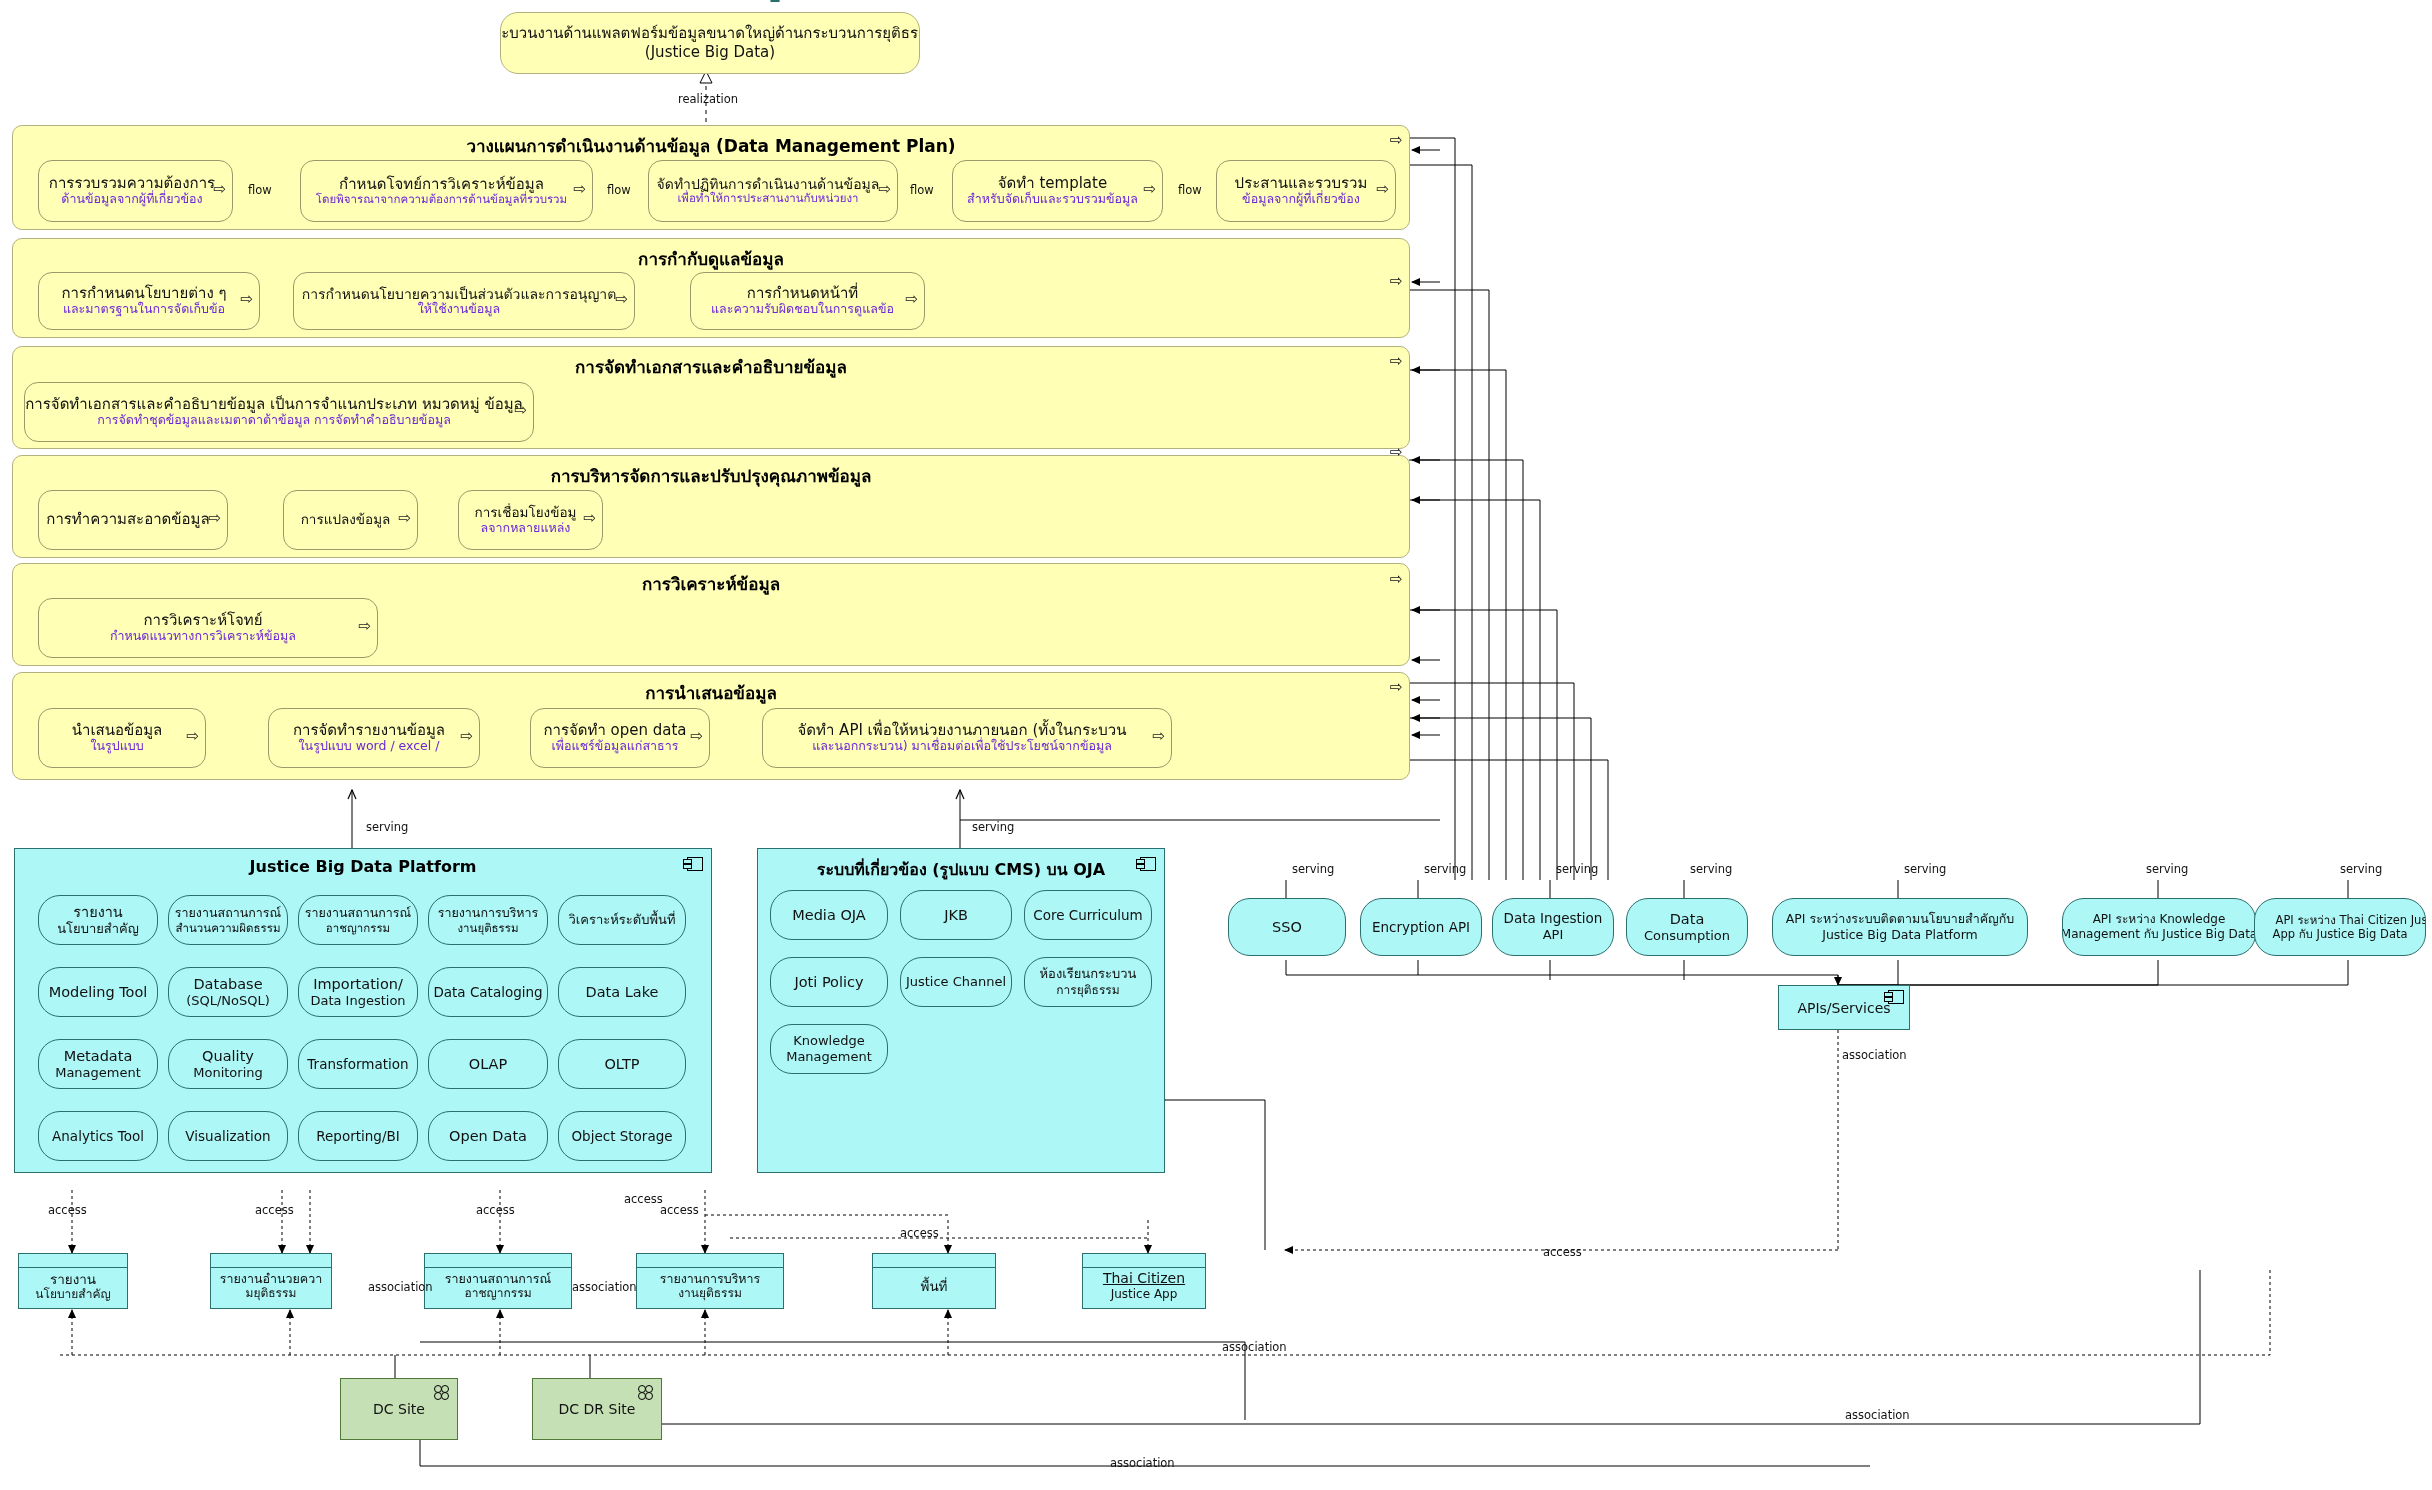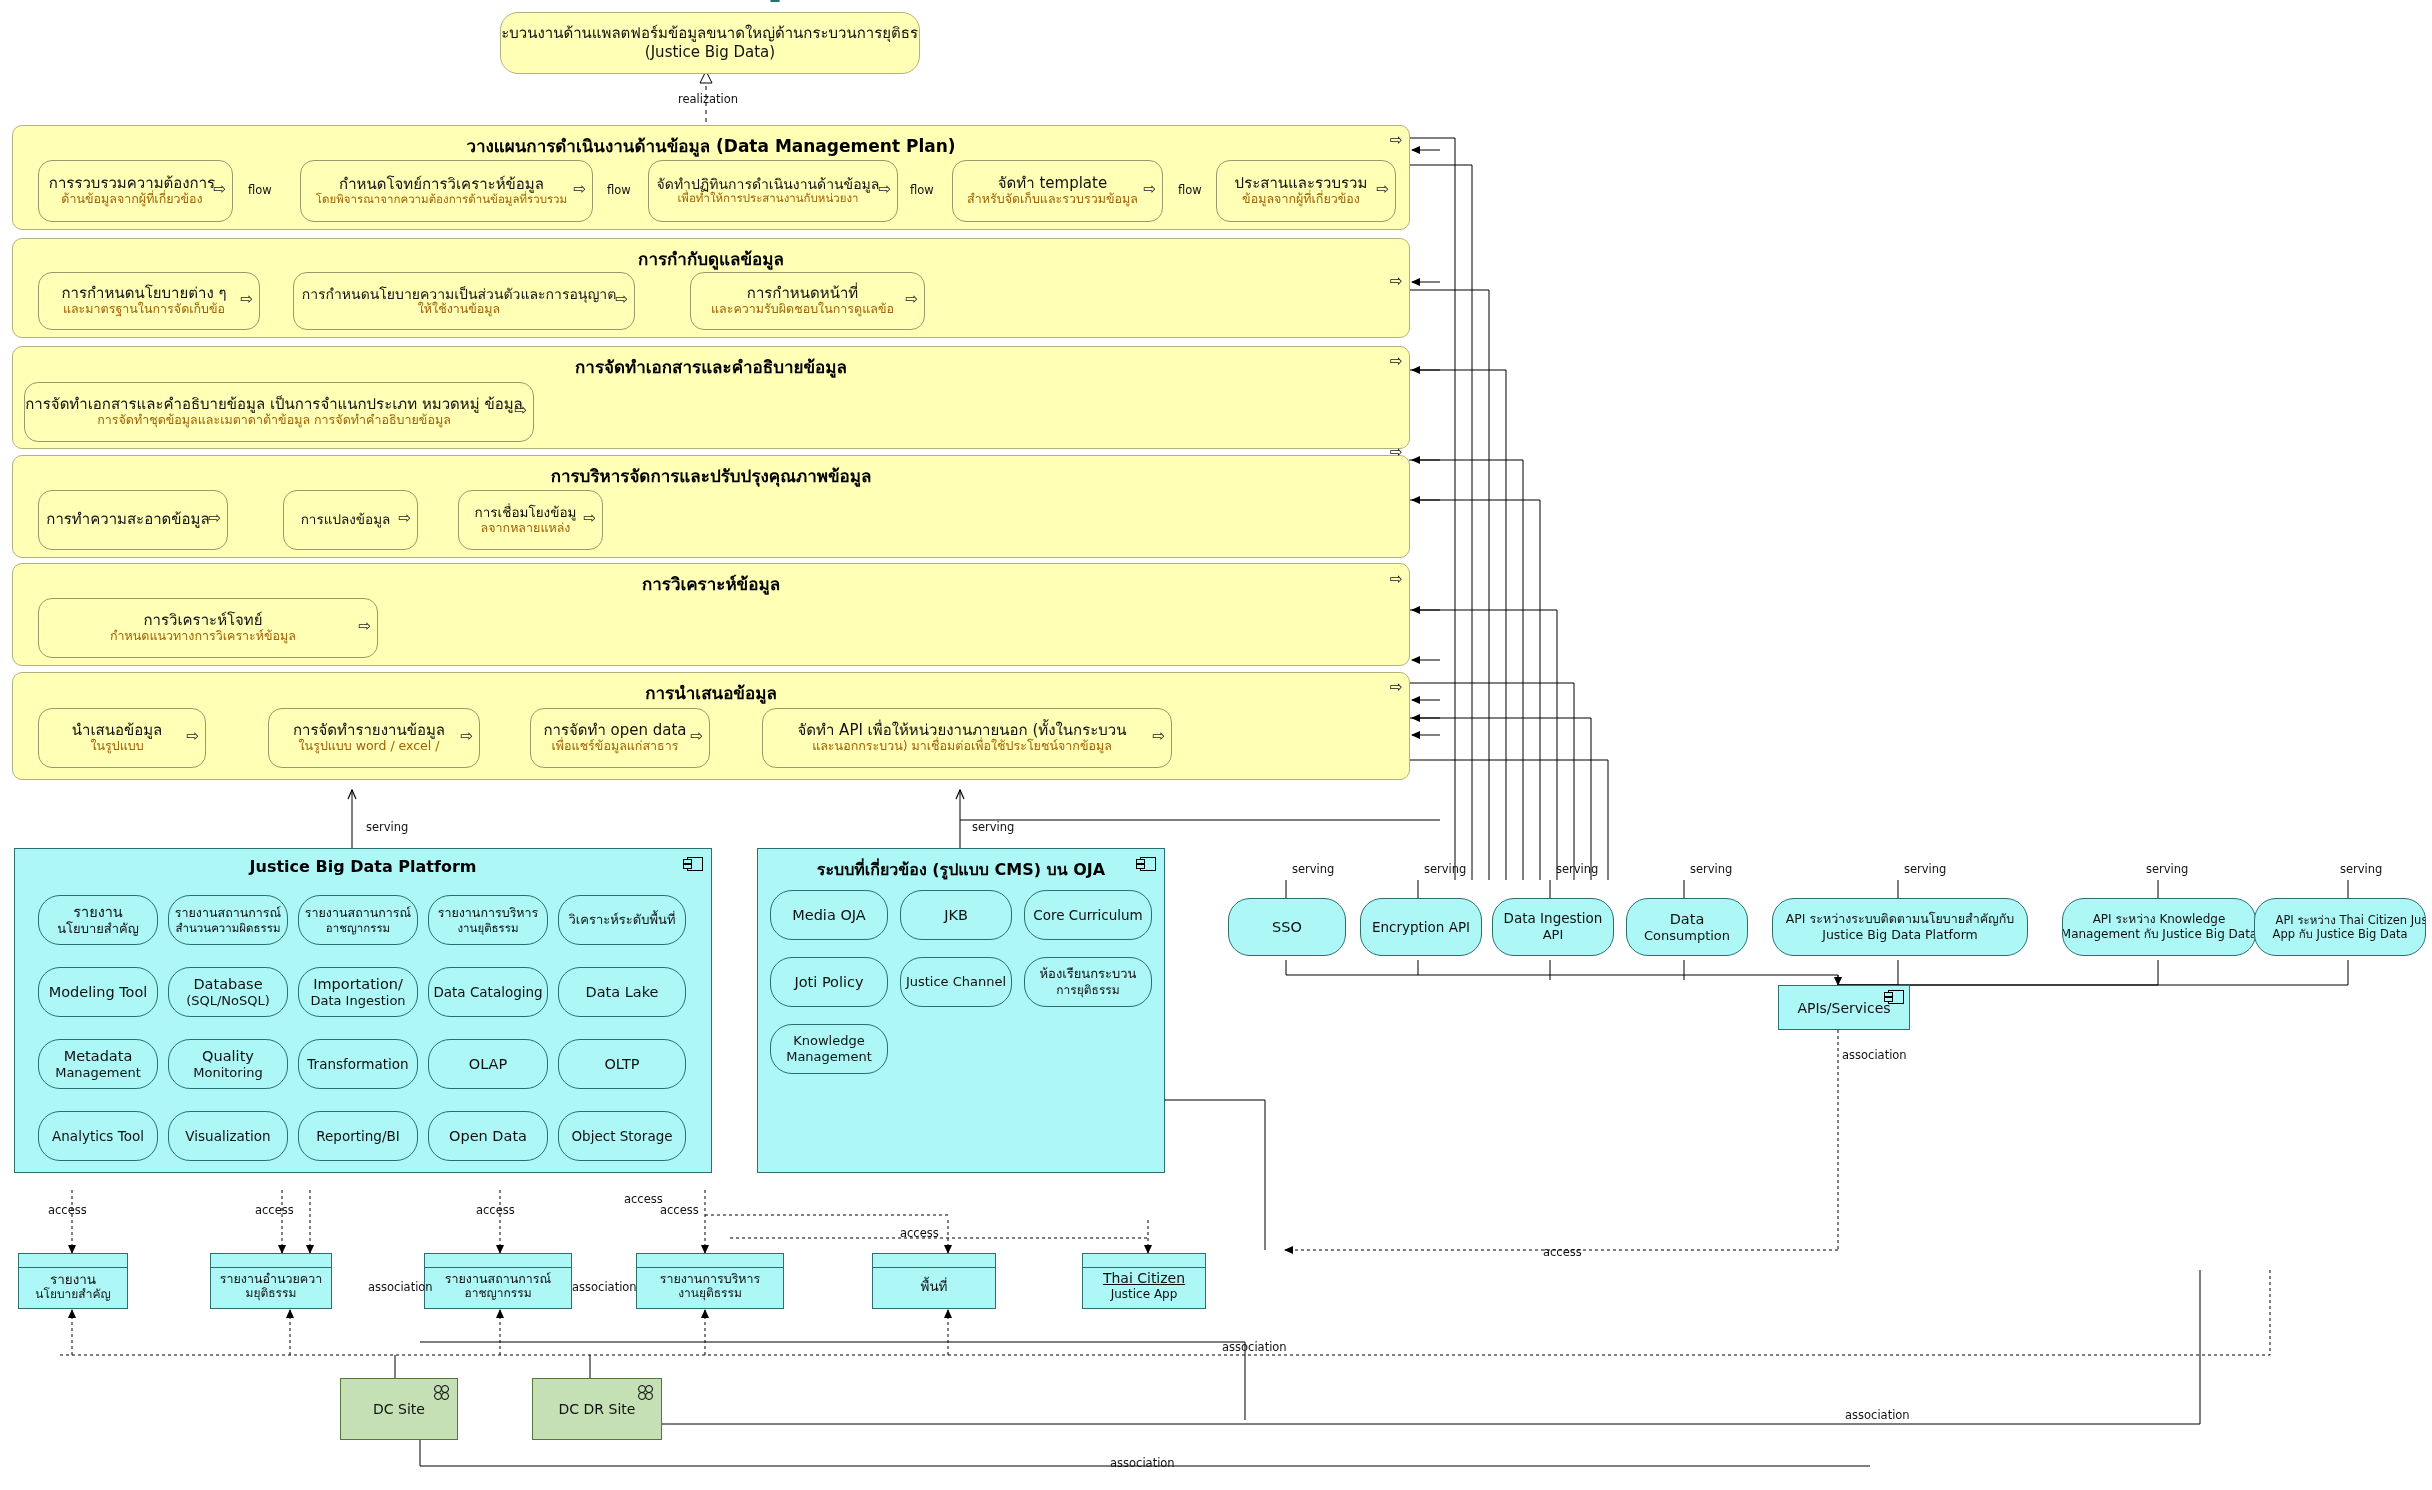--- a/index.html
+++ b/index.html
@@ -17,21 +17,21 @@
   .band-title{
     position:absolute;left:0;right:0;top:6px;text-align:center;
     font-size:17px;font-weight:bold;color:#000;
   }
   .proc{
     background:#ffffb5;border:1px solid #9a9a6a;border-radius:14px;
     display:flex;flex-direction:column;align-items:center;justify-content:center;
     overflow:hidden;padding:2px 16px 2px 6px;text-align:center;
   }
   .proc .l1{font-size:15px;line-height:1.15;white-space:nowrap;}
-  .proc .l2{font-size:12.5px;line-height:1.15;white-space:nowrap;color:#a16207;}
+  .proc .l2{font-size:12.5px;line-height:1.15;white-space:nowrap;color:#6d28d9;}
   .proc .arrowi{
     position:absolute;right:6px;top:50%;transform:translateY(-60%);
     font-size:15px;line-height:1;color:#222;
   }
 
   .app{
     background:#aef7f7;border:1px solid #2b6f6f;border-radius:22px;
     display:flex;flex-direction:column;align-items:center;justify-content:center;
     overflow:hidden;text-align:center;padding:0 4px;
   }

